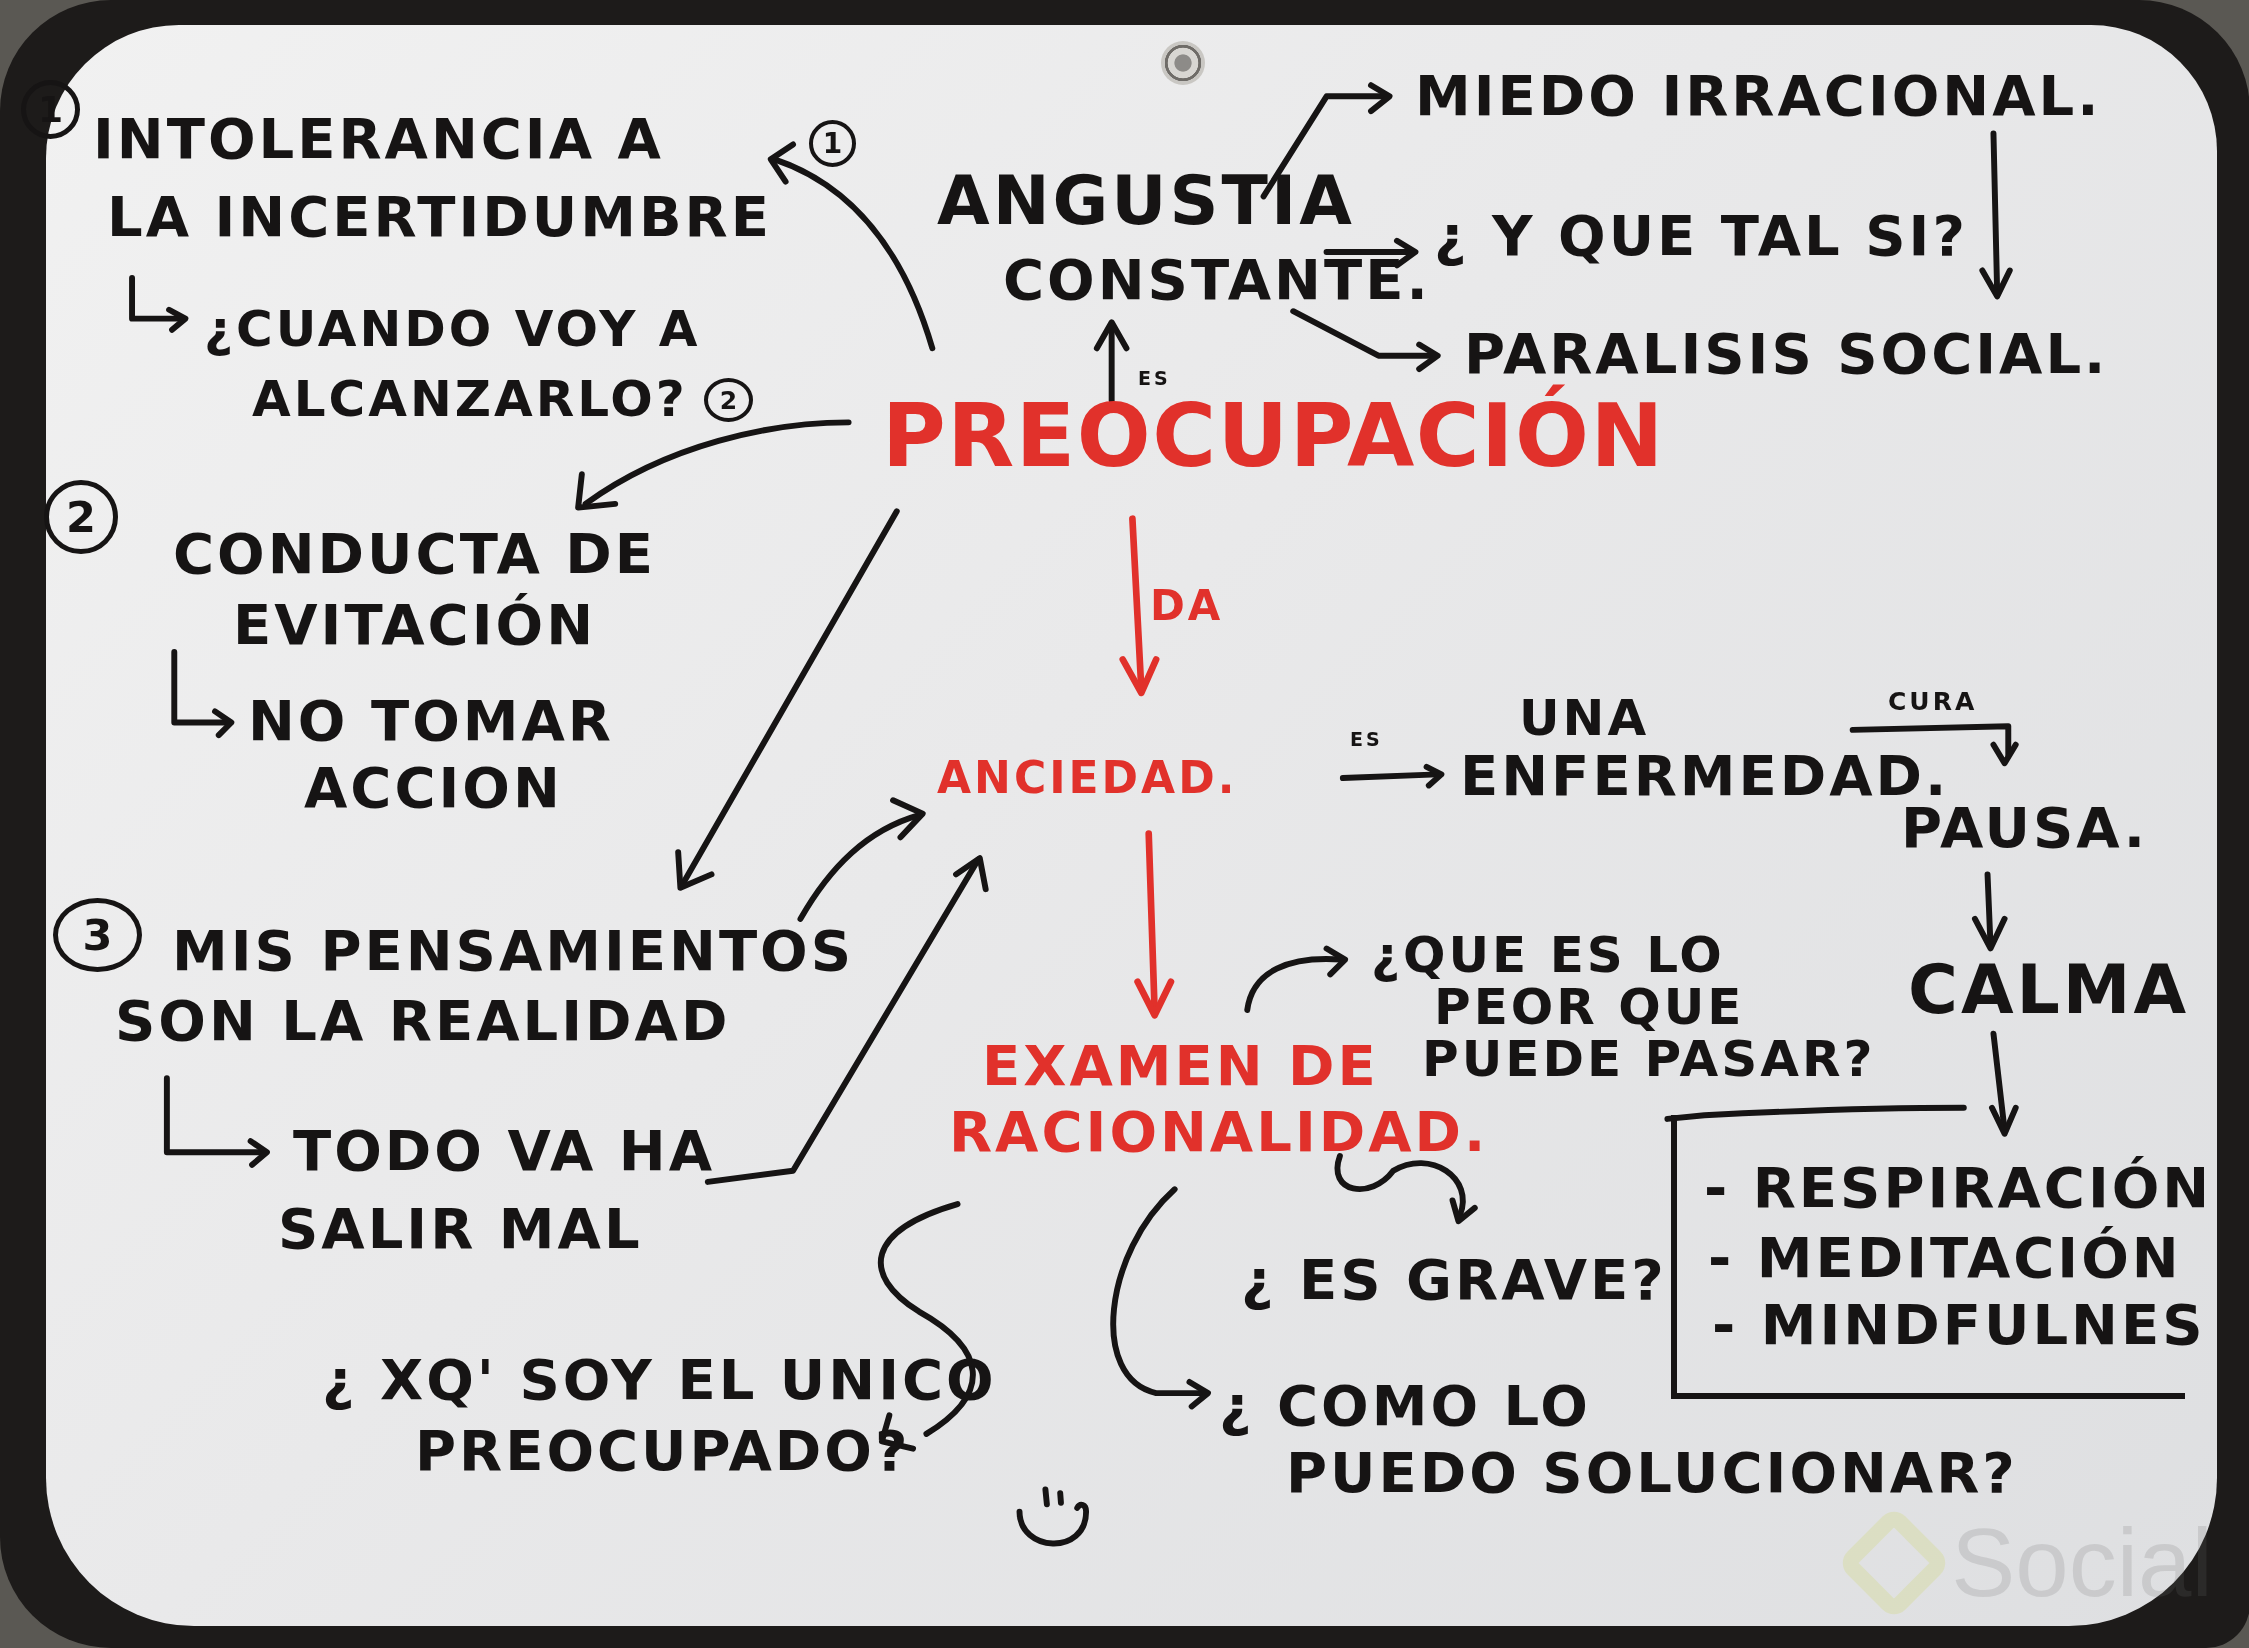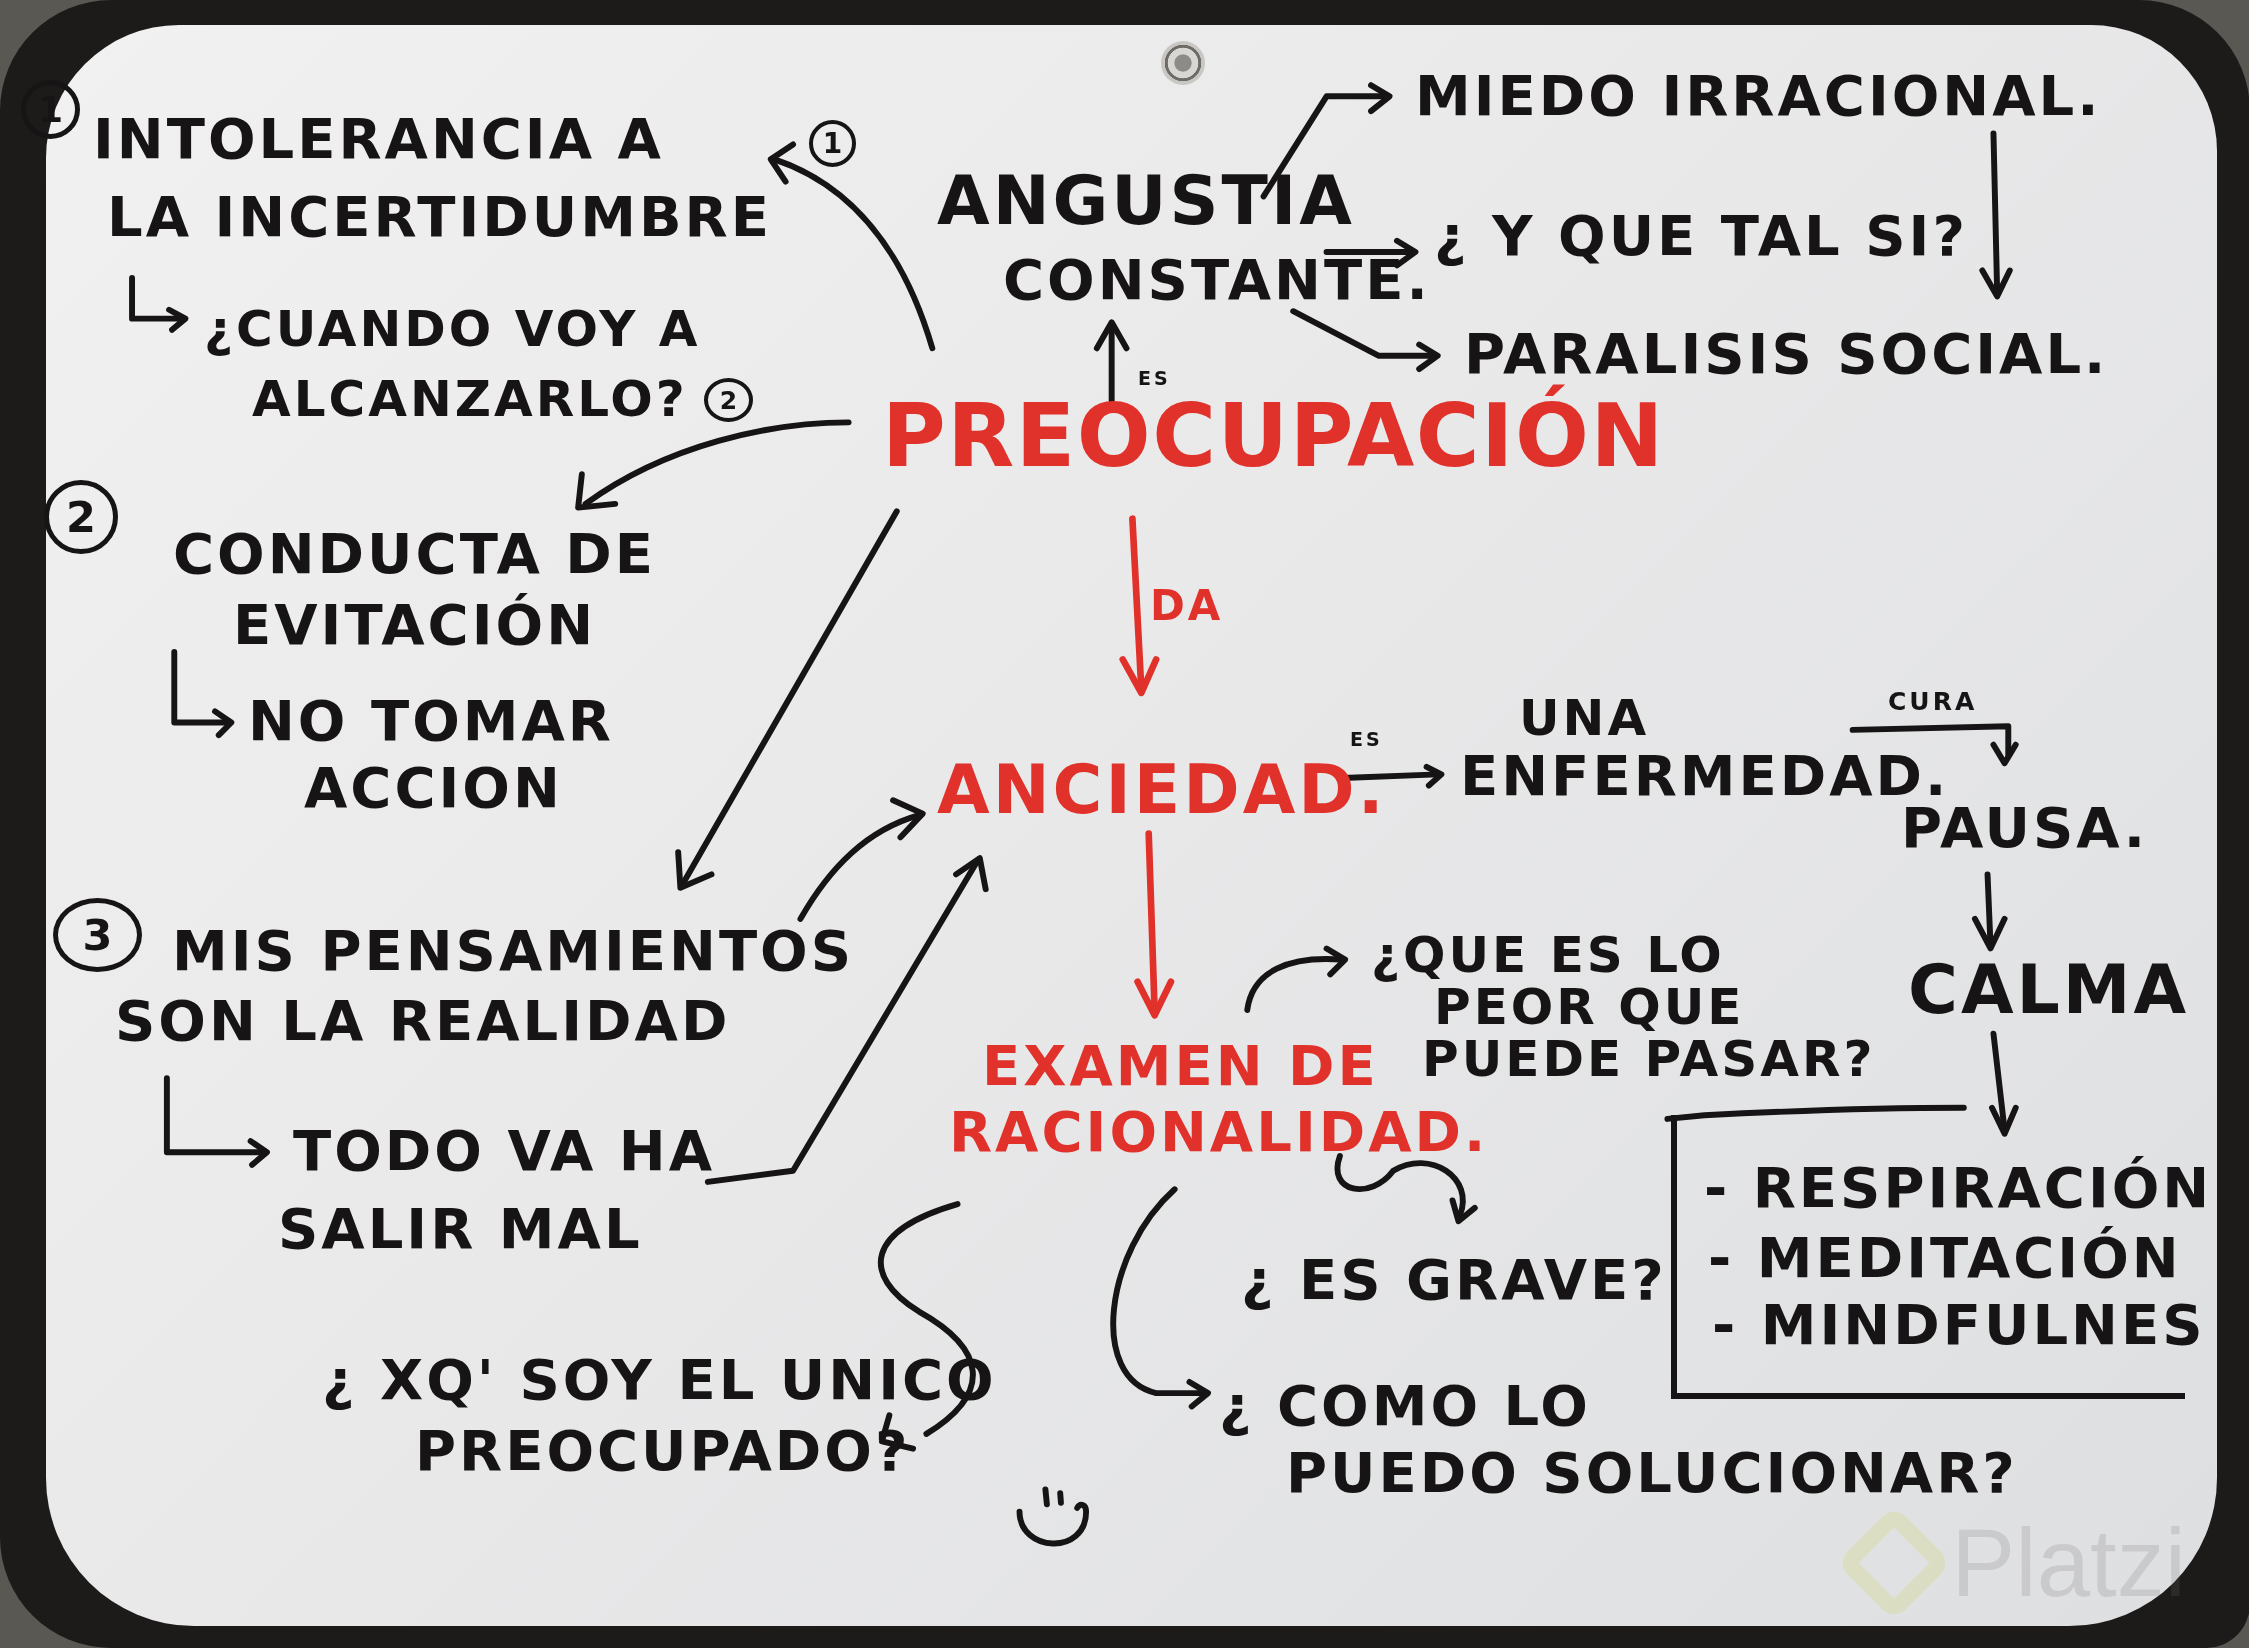--- a/index.html
+++ b/index.html
@@ -181,21 +181,21 @@
 
 <div class="t xl" style="left:937px;top:167px;">Angustia</div>
 <div class="t lg" style="left:1003px;top:252px;">Constante.</div>
 <div class="t xs" style="left:1138px;top:369px;">es</div>
 <div class="t lg" style="left:1415px;top:68px;">Miedo Irracional.</div>
 <div class="t lg" style="left:1434px;top:208px;">¿ Y que tal si?</div>
 <div class="t lg" style="left:1464px;top:326px;">Paralisis Social.</div>
 
 <div class="t red" style="left:882px;top:393px;font-size:87px;letter-spacing:1.5px;">Preocupación</div>
 <div class="t red sm" style="left:1150px;top:585px;">da</div>
-<div class="t red" style="left:937px;top:756px;font-size:68px;">Anciedad.</div>
+<div class="t red" style="left:937px;top:756px;font-size:44px;">Anciedad.</div>
 <div class="t xs" style="left:1350px;top:730px;">es</div>
 <div class="t md" style="left:1519px;top:693px;">Una</div>
 <div class="t lg" style="left:1460px;top:748px;">Enfermedad.</div>
 <div class="t red lg" style="left:982px;top:1038px;">Examen de</div>
 <div class="t red lg" style="left:949px;top:1104px;">Racionalidad.</div>
 
 <div class="t md" style="left:1371px;top:930px;">¿Que es lo</div>
 <div class="t md" style="left:1434px;top:982px;">peor que</div>
 <div class="t md" style="left:1390px;top:1034px;margin-left:32px;">puede pasar?</div>
 <div class="t lg" style="left:1241px;top:1252px;">¿ Es Grave?</div>
@@ -213,15 +213,15 @@
 <div class="t lg" style="left:1712px;top:1297px;">- Mindfulnes</div>
 
 <svg class="smiley" viewBox="0 0 120 100" fill="none" stroke="#161414" stroke-width="8" stroke-linecap="round">
   <path d="M45 10 L47 30"></path>
   <path d="M65 15 L66 28"></path>
   <path d="M10 40 C10 95 100 100 100 40 C100 30 92 28 88 35"></path>
 </svg>
 
 <div class="watermark">
   <div class="wm-logo"></div>
-  <span class="wm-text">Platzi</span>
+  <span class="wm-text">Social</span>
 </div>
 
 
 </body></html>

